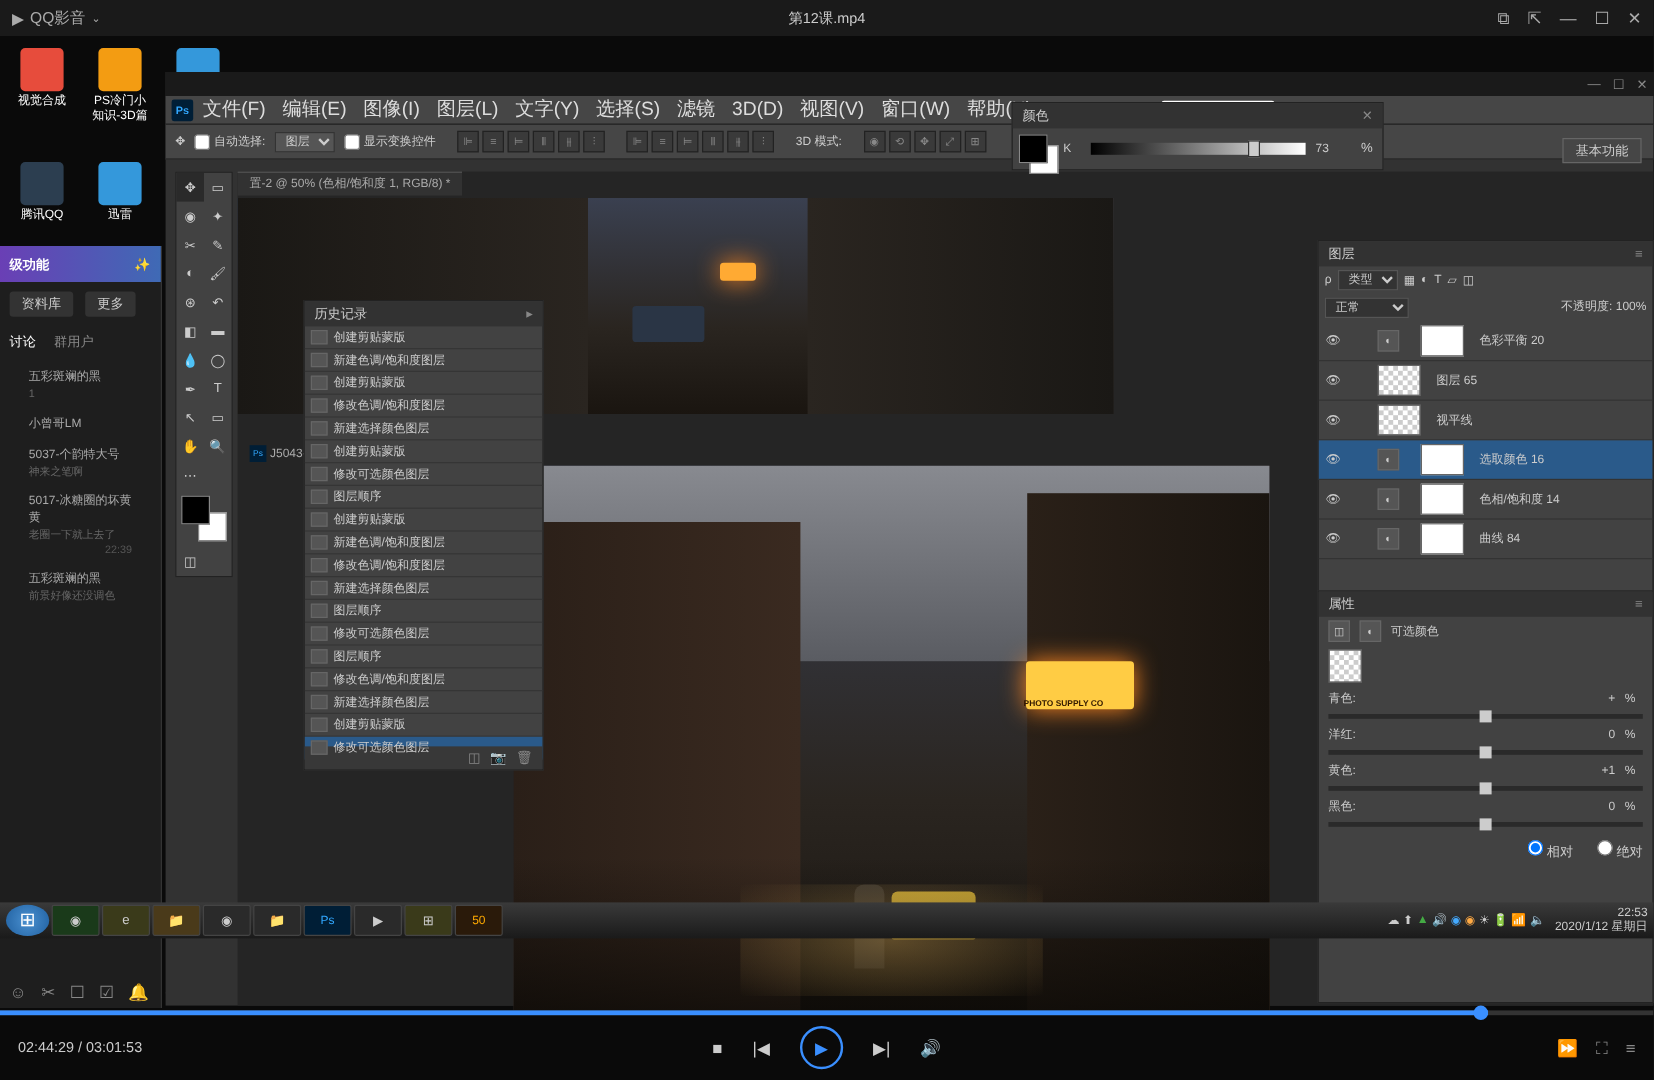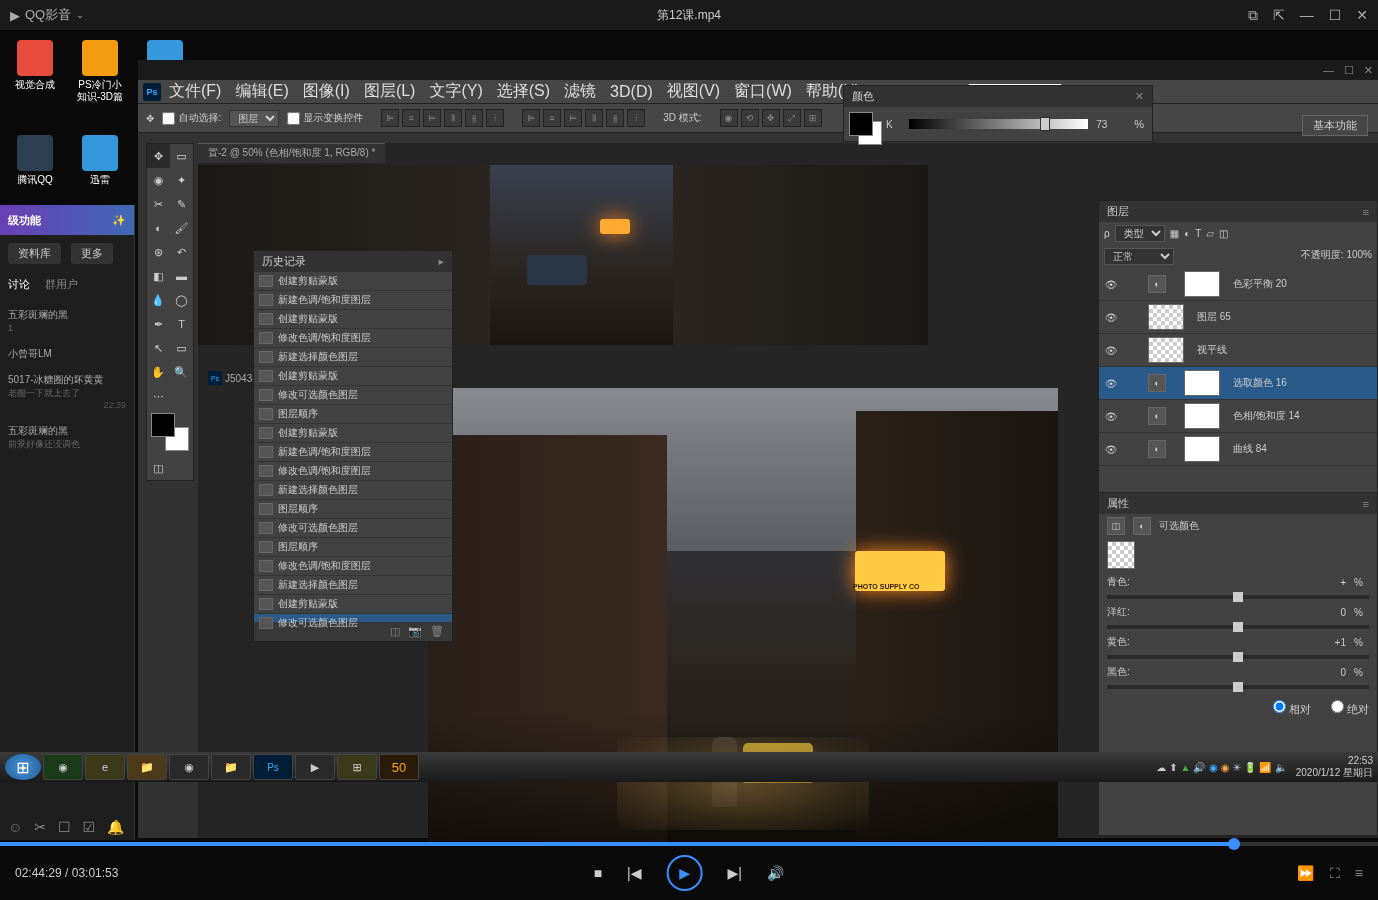--- a/index.html
+++ b/index.html
@@ -15,21 +15,21 @@
 .desktop-icon{width:50px;display:flex;flex-direction:column;align-items:center;gap:3px;cursor:pointer}
 .icon-img{width:36px;height:36px;border-radius:4px}
 .icon-label{color:#fff;font-size:10px;text-align:center;line-height:1.2}
 .sidebar-panel{position:absolute;top:175px;left:0;width:135px;bottom:0;background:#1e1e1e;border-right:1px solid #333}
 .sidebar-header{height:30px;background:linear-gradient(90deg,#6a3fb5,#3f6ab5);display:flex;align-items:center;padding:0 8px;color:#fff;font-size:11px;font-weight:bold}
 .sidebar-tabs{display:flex;gap:10px;padding:8px}
 .sidebar-tab{background:#333;color:#ccc;padding:3px 10px;border-radius:3px;font-size:11px;cursor:pointer}
 .sidebar-subtabs{display:flex;gap:15px;padding:5px 8px;font-size:11px;color:#888}
 .sidebar-subtabs .active{color:#fff}
 .chat-list{padding:5px 0}
-.chat-item{padding:6px 8px;font-size:10px;color:#999;line-height:1.4}
+.chat-item{padding:6px 24px;font-size:10px;color:#999;line-height:1.4}
 .chat-name{color:#aaa}
 .chat-msg{color:#666;font-size:9px}
 .chat-time{text-align:right;color:#555;font-size:9px}
 .sidebar-footer{position:absolute;bottom:5px;left:0;right:0;display:flex;gap:12px;padding:0 8px;color:#888}
 .sidebar-footer span{font-size:14px;cursor:pointer}
 .ps-window{position:absolute;top:30px;left:138px;right:0;bottom:2px;background:#323232}
 .ps-titlebar{height:20px;background:#1a1a1a;display:flex;justify-content:flex-end;align-items:center;padding:0 5px;gap:10px}
 .ps-titlebar span{color:#888;font-size:11px;cursor:pointer}
 .ps-menubar{height:23px;background:#464646;display:flex;align-items:center;padding:0 5px;gap:2px}
 .ps-logo{width:18px;height:18px;background:#001e36;color:#31a8ff;font-size:9px;font-weight:bold;display:flex;align-items:center;justify-content:center;border-radius:2px}
@@ -190,20 +190,24 @@
     </div>
     <div class="chat-list">
       <div class="chat-item">
           <div class="chat-name">五彩斑斓的黑</div>
           <div class="chat-msg">1</div>
         </div>
       <div class="chat-item">
           <div class="chat-name">小曾哥LM</div>
         </div>
       <div class="chat-item">
+          <div class="chat-name">5037-个韵特大号</div>
+          <div class="chat-msg">神来之笔啊</div>
+        </div>
+      <div class="chat-item">
           <div class="chat-name">5017-冰糖圈的坏黄黄</div>
           <div class="chat-msg">老圈一下就上去了</div>
           <div class="chat-time">22:39</div>
         </div>
       <div class="chat-item">
           <div class="chat-name">五彩斑斓的黑</div>
           <div class="chat-msg">前景好像还没调色</div>
         </div>
     </div>
     <div class="sidebar-footer">
@@ -618,21 +622,21 @@
           <span style="color:#fff;font-size:16px">⊞</span>
         </div>
       <div class="task-item" style="background:#1a3a1a">◉</div>
       <div class="task-item" style="background:#3a3a1a">e</div>
       <div class="task-item" style="background:#4a3a1a">📁</div>
       <div class="task-item">◉</div>
       <div class="task-item">📁</div>
       <div class="task-item" style="background:#001e36;color:#31a8ff;font-size:10px">Ps</div>
       <div class="task-item">▶</div>
       <div class="task-item" style="background:#3a3a1a">⊞</div>
-      <div class="task-item" style="background:#2a1a0a;color:#fa0;font-size:13px">50</div>
+      <div class="task-item" style="background:#2a1a0a;color:#fa0;font-size:10px">50</div>
     </div>
     <div class="taskbar-right">
       <div class="tray-icons">
         <span>☁</span>
           <span>⬆</span>
           <span style="color:#4a4">▲</span>
           <span>🔊</span>
           <span style="color:#4af">◉</span>
           <span style="color:#fa4">◉</span>
           <span>☀</span>

